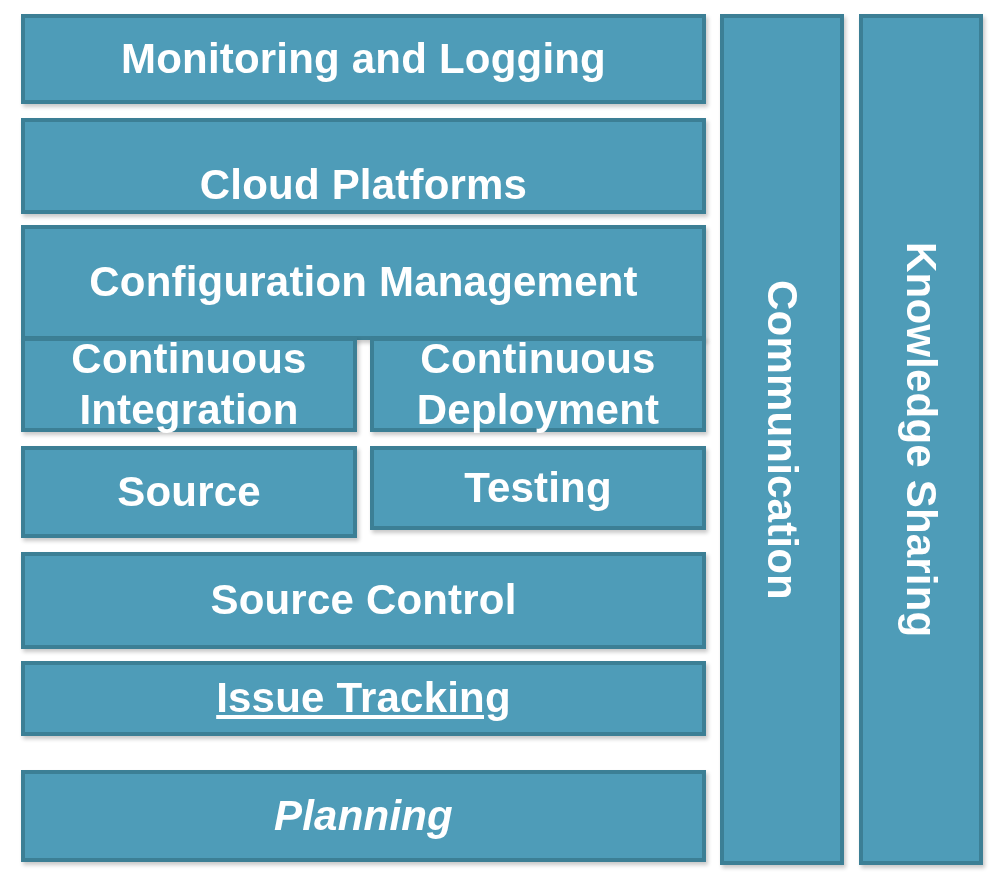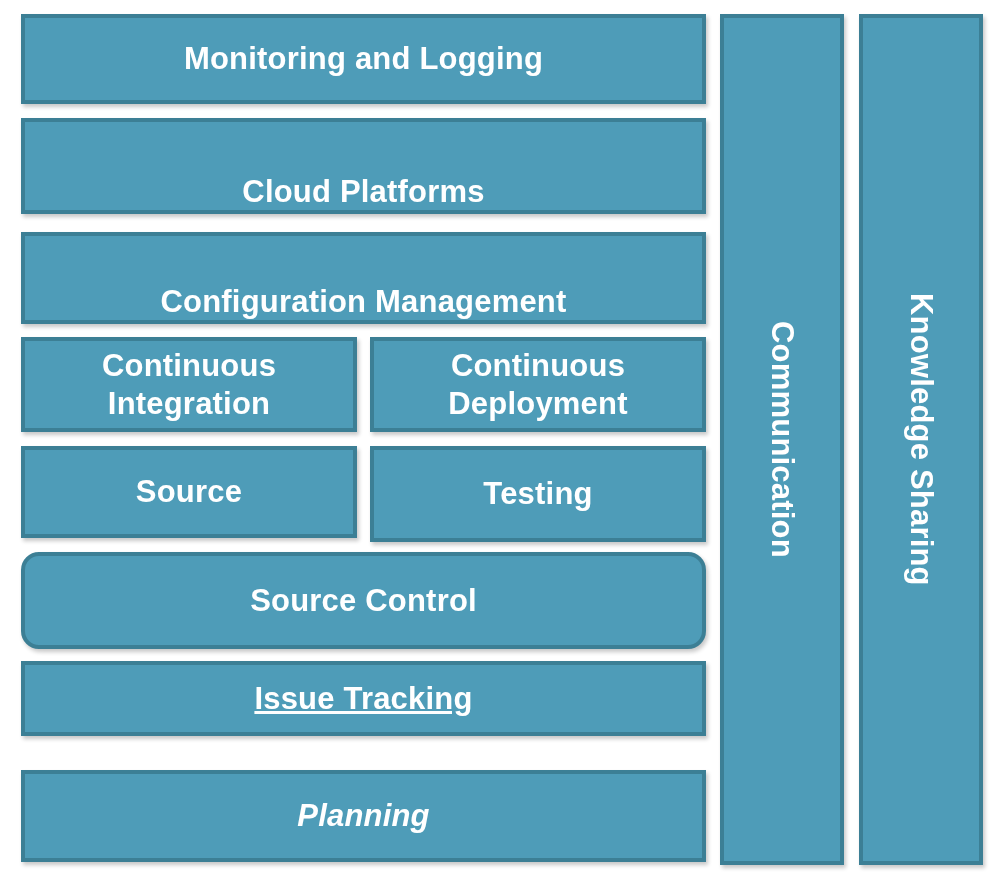--- a/index.html
+++ b/index.html
@@ -27,21 +27,21 @@
     box-sizing: border-box;
     background: #4e9cb8;
     border: 4px solid #3c7f95;
     box-shadow: 2px 3px 4px rgba(0, 0, 0, 0.22);
     display: flex;
     align-items: center;
     justify-content: center;
     text-align: center;
     color: #ffffff;
     font-weight: bold;
-    font-size: 31px;
+    font-size: 42px;
     line-height: 1.2;
     letter-spacing: 0.2px;
     user-select: none;
   }
 
   .box .label {
     display: block;
     padding: 0 10px;
     white-space: pre-line;
   }
@@ -89,41 +89,41 @@
   <div class="stack-col">
 
     <div class="box row-full" style="top:14px; height:90px;">
       <span class="label">Monitoring and Logging</span>
     </div>
 
     <div class="box row-full" style="top:118px; height:96px;align-items:flex-end;">
       <span class="label">Cloud Platforms</span>
     </div>
 
-    <div class="box row-full" style="top:232px; height:92px;align-items:flex-end;">
+    <div class="box row-full" style="top:225px; height:115px;">
       <span class="label">Configuration Management</span>
     </div>
 
     <div class="box row-left" style="top:337px; height:95px;">
       <span class="label">Continuous
 Integration</span>
     </div>
     <div class="box row-right" style="top:337px; height:95px;">
       <span class="label">Continuous
 Deployment</span>
     </div>
 
     <div class="box row-left" style="top:446px; height:92px;">
       <span class="label">Source</span>
     </div>
-    <div class="box row-right" style="top:446px; height:96px;text-align:center;">
+    <div class="box row-right" style="top:446px; height:84px;text-align:center;">
       <span class="label">Testing</span>
     </div>
 
-    <div class="box row-full" style="top:552px; height:97px;border-radius:18px;">
+    <div class="box row-full" style="top:552px; height:97px;">
       <span class="label">Source Control</span>
     </div>
 
     <div class="box row-full" style="top:661px; height:75px;text-decoration:underline;">
       <span class="label">Issue Tracking</span>
     </div>
 
     <div class="box row-full" style="top:770px; height:92px;font-style:italic;">
       <span class="label">Planning</span>
     </div>

